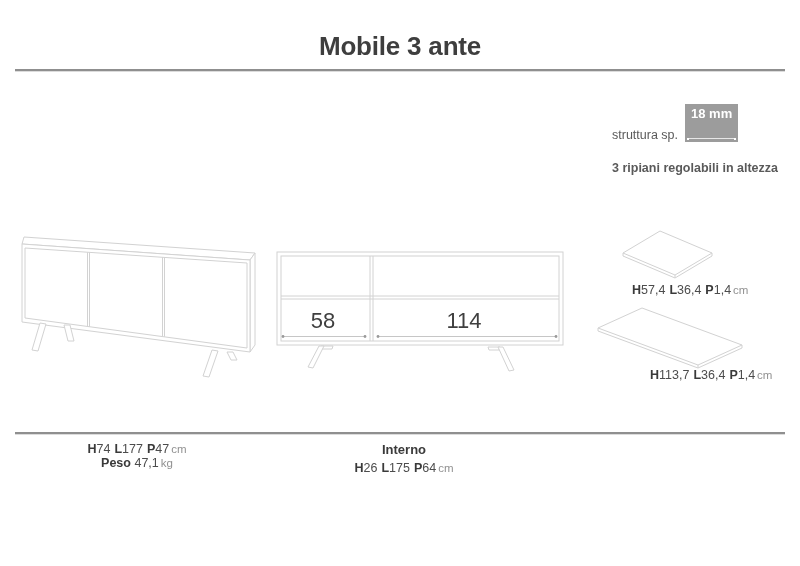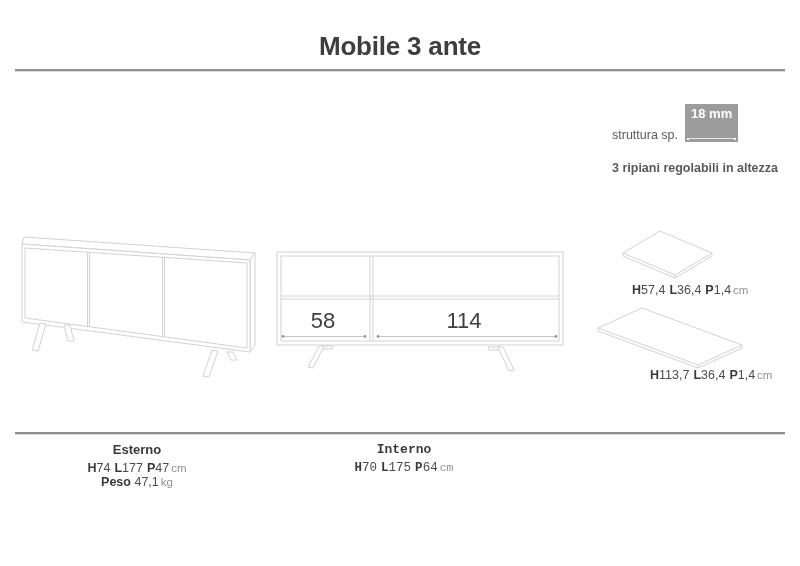--- a/index.html
+++ b/index.html
@@ -43,21 +43,21 @@
   .dim-dot { fill:#9a9a9a; }
   .dim-txt { font-family:"Liberation Sans", sans-serif; font-size:22px; fill:#3f3f3f; }
 
   .caption { position:absolute; font-size:12.5px; color:#4c4c4c; white-space:nowrap; }
   .dl { font-weight:bold; color:#3a3a3a; }
   .dv { margin-right:4px; }
   .du { color:#919191; font-size:11.5px; margin-left:2px; }
 
   .fblock { position:absolute; top:442px; width:200px; text-align:center; font-size:12.5px; color:#4c4c4c; }
   .fblock-esterno { left:37px; }
-  .fblock-interno { left:304px;font-family:Liberation Mono, monospace; }
+  .fblock-interno { left:304px; }
   .ftitle { font-weight:bold; font-size:13px; color:#3a3a3a; margin-bottom:4px; }
   .fweight { margin-top:0; }
 </style>
 </head>
 <body>
 
 <div class="page">
 
   <div class="page-title">Mobile 3 ante</div>
   <div class="rule rule-top"></div>
@@ -140,30 +140,29 @@
     <path class="ln" d="M2,25 L2,28 L102,65 L146,45 L146,42"></path>
     <line class="ln" x1="102" y1="62" x2="102" y2="65"></line>
   </svg>
   <div class="caption" style="left:650px; top:368px;">
     <span class="dl">H</span><span class="dv">113,7</span><span class="dl">L</span><span class="dv">36,4</span><span class="dl">P</span><span>1,4</span><span class="du">cm</span>
   </div>
 
   <div class="rule rule-bottom"></div>
 
   <div class="fblock fblock-esterno">
-    <div class="ftitle">Esterno</div>
     <div>
       <span class="dl">H</span><span class="dv">74</span><span class="dl">L</span><span class="dv">177</span><span class="dl">P</span><span>47</span><span class="du">cm</span>
     </div>
     <div class="fweight">
       <span class="dl">Peso</span>
       <span>47,1</span><span class="du">kg</span>
     </div>
   </div>
 
   <div class="fblock fblock-interno">
     <div class="ftitle">Interno</div>
     <div>
-      <span class="dl">H</span><span class="dv">70</span><span class="dl">L</span><span class="dv">175</span><span class="dl">P</span><span>64</span><span class="du">cm</span>
+      <span class="dl">H</span><span class="dv">26</span><span class="dl">L</span><span class="dv">175</span><span class="dl">P</span><span>64</span><span class="du">cm</span>
     </div>
   </div>
 
 </div>
 
 </body></html>

